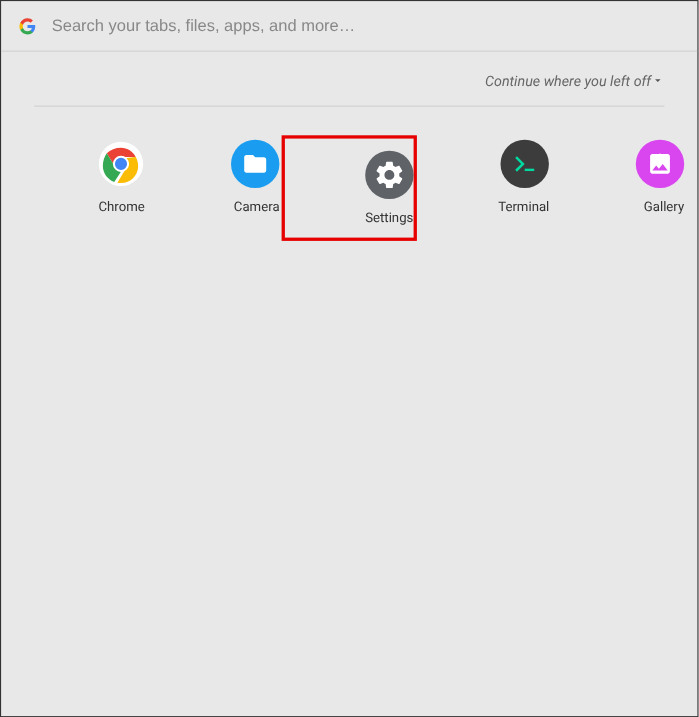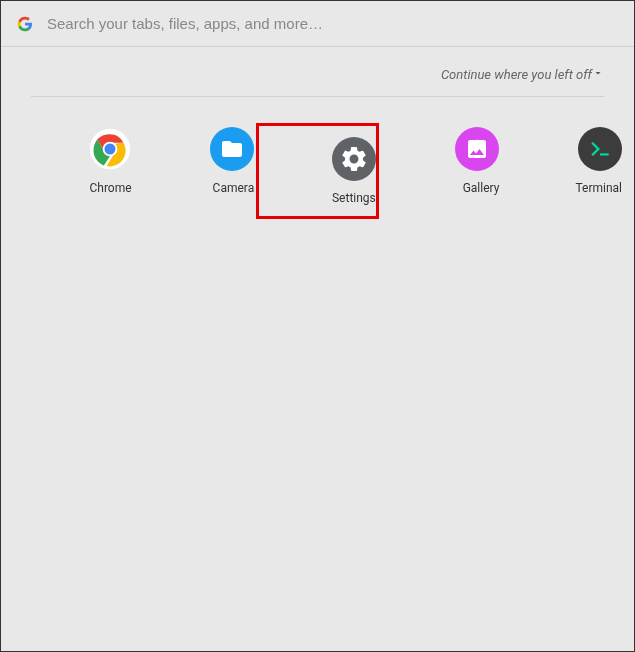--- a/index.html
+++ b/index.html
@@ -162,34 +162,34 @@
       <div class="app-icon icon-settings">
         <svg width="30" height="30" viewBox="0 0 24 24">
             <path fill="#fff" d="M19.14 12.94c.04-.3.06-.61.06-.94 0-.32-.02-.64-.07-.94l2.03-1.58c.18-.14.23-.41.12-.61l-1.92-3.32c-.12-.22-.37-.29-.59-.22l-2.39.96c-.5-.38-1.03-.7-1.62-.94l-.36-2.54c-.04-.24-.24-.41-.48-.41h-3.84c-.24 0-.43.17-.47.41l-.36 2.54c-.59.24-1.13.57-1.62.94l-2.39-.96c-.22-.08-.47 0-.59.22L2.74 8.87c-.12.21-.08.47.12.61l2.03 1.58c-.05.3-.07.63-.07.94s.02.64.07.94l-2.03 1.58c-.18.14-.23.41-.12.61l1.92 3.32c.12.22.37.29.59.22l2.39-.96c.5.38 1.03.7 1.62.94l.36 2.54c.05.24.24.41.48.41h3.84c.24 0 .44-.17.47-.41l.36-2.54c.59-.24 1.13-.56 1.62-.94l2.39.96c.22.08.47 0 .59-.22l1.92-3.32c.12-.22.07-.47-.12-.61l-2.01-1.58zM12 15.6c-1.98 0-3.6-1.62-3.6-3.6s1.62-3.6 3.6-3.6 3.6 1.62 3.6 3.6-1.62 3.6-3.6 3.6z"></path>
           </svg>
       </div>
       <span class="app-label">Settings</span>
     </div>
 
 
     <div class="app-item">
+      <div class="app-icon icon-terminal">
+        <svg width="26" height="26" viewBox="0 0 24 24">
+          <path fill="#00d9a0" d="M4 7l5 5-5 5 1.5 1.5L12 12 5.5 5.5z"></path>
+          <rect x="12" y="16" width="8" height="2" fill="#00d9a0"></rect>
+        </svg>
+      </div>
+      <span class="app-label">Terminal</span>
+    </div>
+
+    <div class="app-item">
       <div class="app-icon icon-gallery">
         <svg width="24" height="24" viewBox="0 0 24 24">
             <path fill="#fff" d="M21 19V5c0-1.1-.9-2-2-2H5c-1.1 0-2 .9-2 2v14c0 1.1.9 2 2 2h14c1.1 0 2-.9 2-2zM8.5 13.5l2.5 3.01L14.5 12l4.5 6H5l3.5-4.5z"></path>
             <circle cx="9" cy="8" r="1.5" fill="#fff"></circle>
             <path fill="#fff" d="M12 2l1 2 2 .5-2 1-1 2-1-2-2-1 2-.5z" opacity=".9"></path>
           </svg>
       </div>
       <span class="app-label">Gallery</span>
     </div>
 
-    <div class="app-item">
-      <div class="app-icon icon-terminal">
-        <svg width="26" height="26" viewBox="0 0 24 24">
-          <path fill="#00d9a0" d="M4 7l5 5-5 5 1.5 1.5L12 12 5.5 5.5z"></path>
-          <rect x="12" y="16" width="8" height="2" fill="#00d9a0"></rect>
-        </svg>
-      </div>
-      <span class="app-label">Terminal</span>
-    </div>
-
   </div>
 </div>
 
 </body></html>

